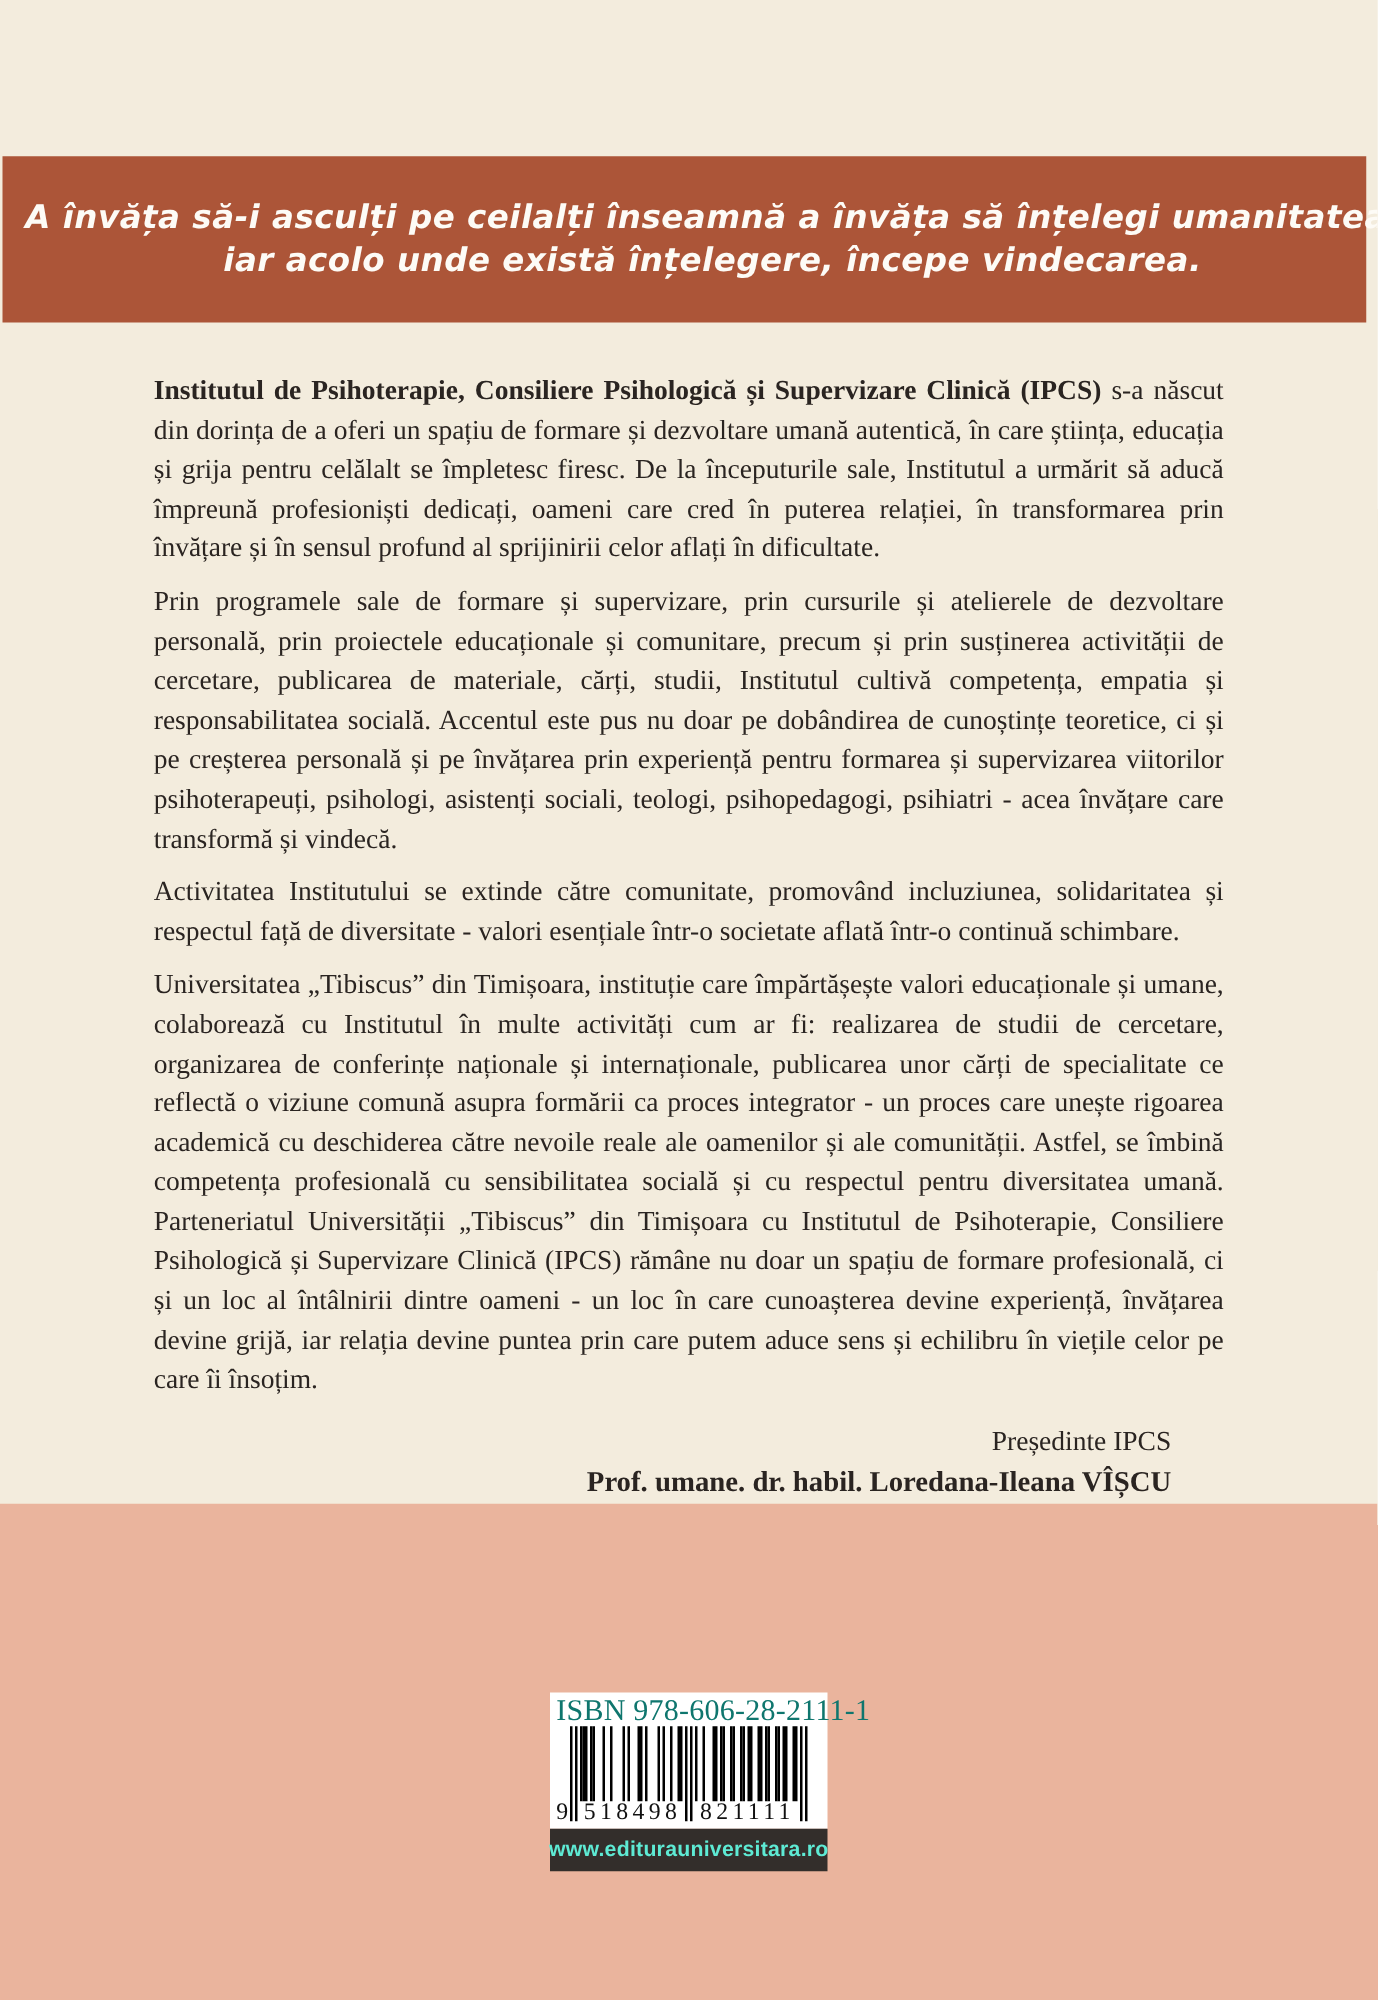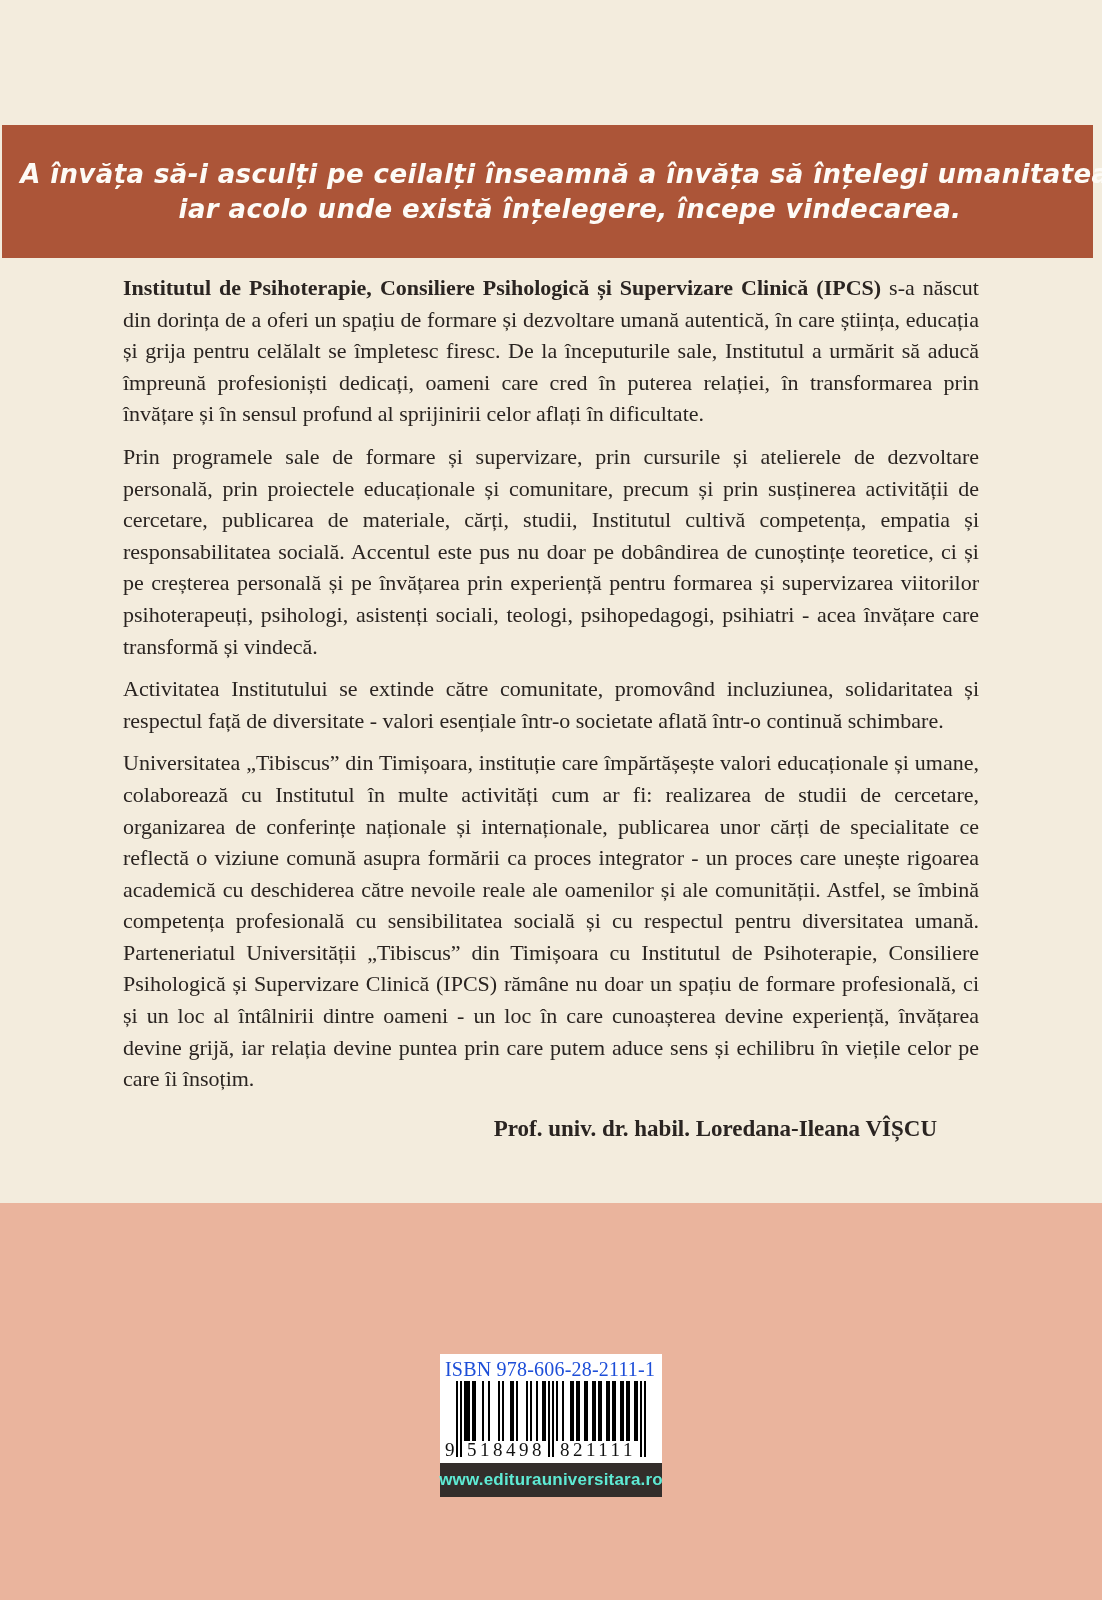--- a/index.html
+++ b/index.html
@@ -30,21 +30,21 @@
     color:#fdfbf6;
     font-family:"DejaVu Sans","Liberation Sans",sans-serif;
     font-style:italic;font-weight:bold;
     font-size:26px;line-height:26px;
     letter-spacing:0.4px;
     white-space:nowrap;
   }
   
   .body-text{
     position:absolute;
-    top:272px;left:123px;width:856px;
+    top:296px;left:123px;width:856px;
     color:var(--ink);
     font-size:22px;line-height:31.6px;
     text-align:justify;
   }
   .body-text p{margin:0 0 11px 0;}
   .lead-bold{font-weight:bold;}
   .signature{
     margin-top:17px;
     text-align:right;
     padding-right:42px;
@@ -59,23 +59,23 @@
   .barcode-block{
     width:222px;margin:151px auto 0;
   }
   .barcode-white{
     background:#fff;
     padding:4px 5px 0 5px;
     box-sizing:border-box;
     width:222px;
   }
   .isbn-text{
-    text-align:left;
-    font-size:20px;line-height:22px;
-    color:#1d4ed8;
+    text-align:right;
+    font-size:24px;line-height:22px;
+    color:#0f766e;
     white-space:nowrap;
     letter-spacing:0.2px;
   }
   .bc-bars{
     display:flex;align-items:flex-start;
     width:190px;height:76px;margin:1px auto 0;
   }
   .bc-bars .m{width:2px;height:60px;flex:0 0 2px;}
   .bc-bars .m.b{background:#000;}
   .bc-bars .m.g{height:76px;}
@@ -108,21 +108,22 @@
     <div class="quote-line">A învăța să-i asculți pe ceilalți înseamnă a învăța să înțelegi umanitatea,</div>
     <div class="quote-line">iar acolo unde există înțelegere, începe vindecarea.</div>
   </div>
 
   <div class="body-text">
     <p><span class="lead-bold">Institutul de Psihoterapie, Consiliere Psihologică și Supervizare Clinică (IPCS)</span><span> s-a născut din dorința de a oferi un spațiu de formare și dezvoltare umană autentică, în care știința, educația și grija pentru celălalt se împletesc firesc. De la începuturile sale, Institutul a urmărit să aducă împreună profesioniști dedicați, oameni care cred în puterea relației, în transformarea prin învățare și în sensul profund al sprijinirii celor aflați în dificultate.</span></p>
     <p>Prin programele sale de formare și supervizare, prin cursurile și atelierele de dezvoltare personală, prin proiectele educaționale și comunitare, precum și prin susținerea activității de cercetare, publicarea de materiale, cărți, studii, Institutul cultivă competența, empatia și responsabilitatea socială. Accentul este pus nu doar pe dobândirea de cunoștințe teoretice, ci și pe creșterea personală și pe învățarea prin experiență pentru formarea și supervizarea viitorilor psihoterapeuți, psihologi, asistenți sociali, teologi, psihopedagogi, psihiatri - acea învățare care transformă și vindecă.</p>
     <p>Activitatea Institutului se extinde către comunitate, promovând incluziunea, solidaritatea și respectul față de diversitate - valori esențiale într-o societate aflată într-o continuă schimbare.</p>
     <p>Universitatea „Tibiscus” din Timișoara, instituție care împărtășește valori educaționale și umane, colaborează cu Institutul în multe activități cum ar fi: realizarea de studii de cercetare, organizarea de conferințe naționale și internaționale, publicarea unor cărți de specialitate ce reflectă o viziune comună asupra formării ca proces integrator - un proces care unește rigoarea academică cu deschiderea către nevoile reale ale oamenilor și ale comunității. Astfel, se îmbină competența profesională cu sensibilitatea socială și cu respectul pentru diversitatea umană. Parteneriatul Universității „Tibiscus” din Timișoara cu Institutul de Psihoterapie, Consiliere Psihologică și Supervizare Clinică (IPCS) rămâne nu doar un spațiu de formare profesională, ci și un loc al întâlnirii dintre oameni - un loc în care cunoașterea devine experiență, învățarea devine grijă, iar relația devine puntea prin care putem aduce sens și echilibru în viețile celor pe care îi însoțim.</p>
     <div class="signature">
-      <div class="name">Prof. univ. dr. habil. Loredana-Ileana VÎȘCU</div>
+      <div class="role">Președinte IPCS</div>
+      <div class="name">Prof. umane. dr. habil. Loredana-Ileana VÎȘCU</div>
     </div>
   </div>
 
   <div class="salmon-band">
     <div class="barcode-block">
       <div class="barcode-white">
         <div class="isbn-text">ISBN 978-606-28-2111-1</div>
         <div class="bc-bars">
             <div class="m b g"></div>
             <div class="m g"></div>

